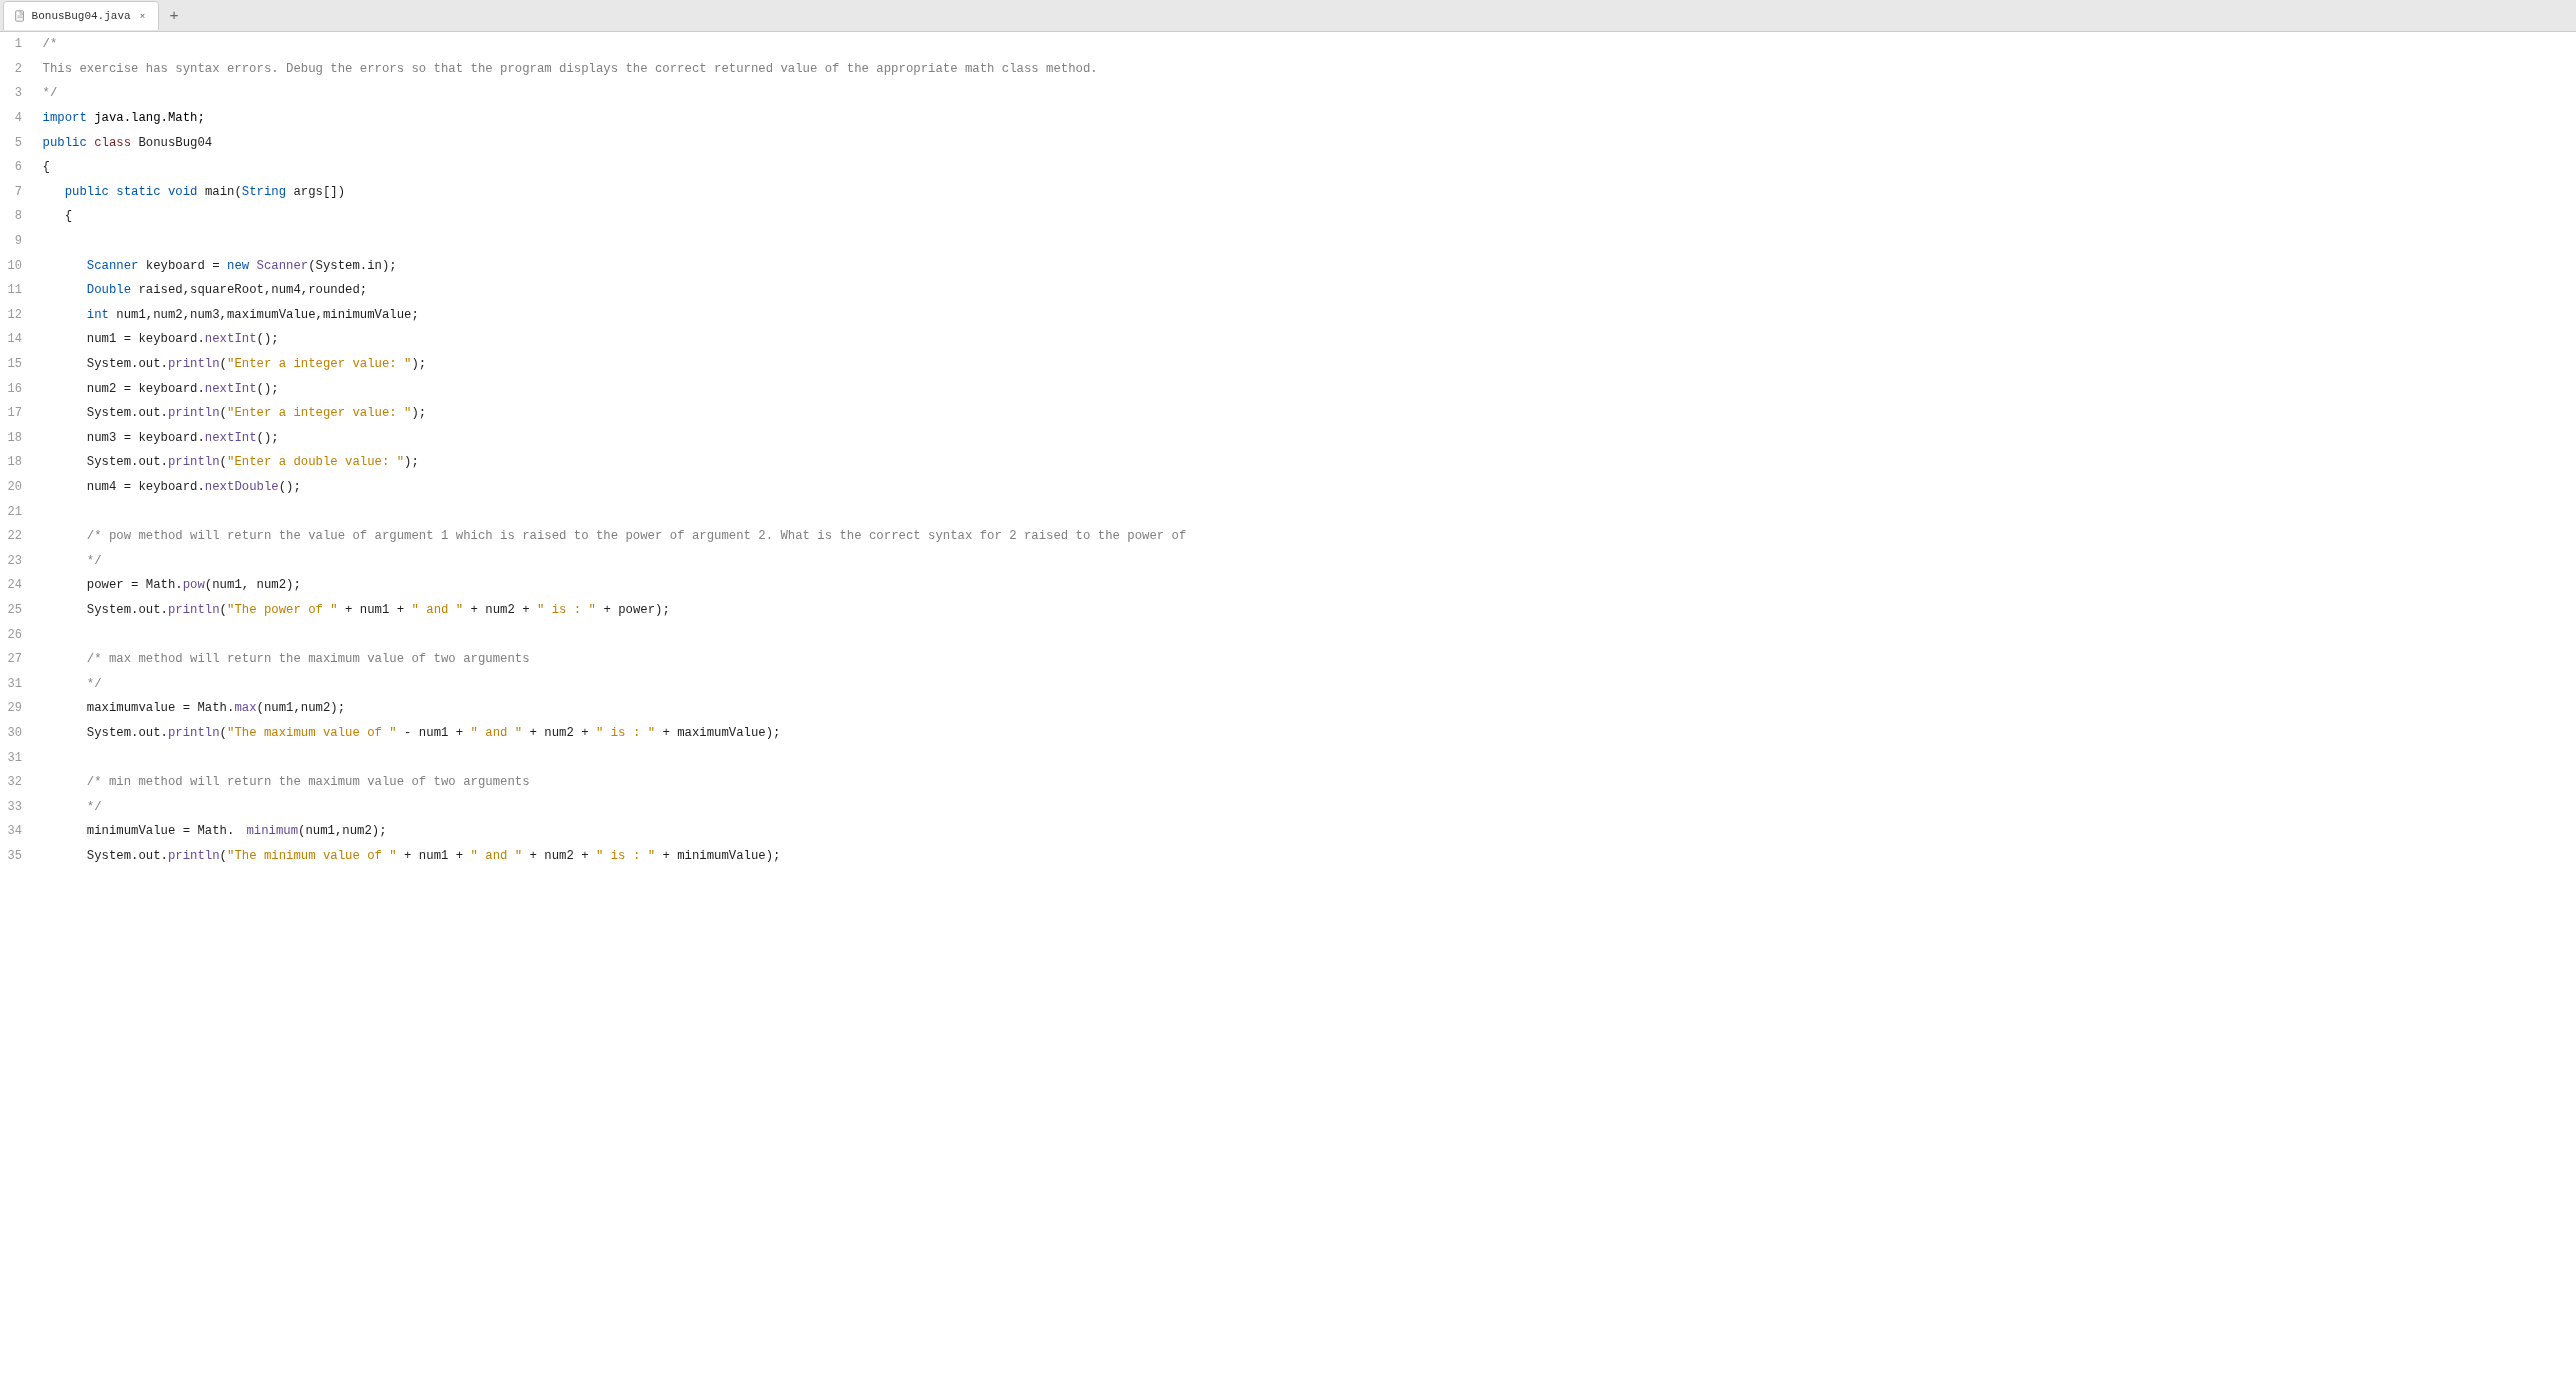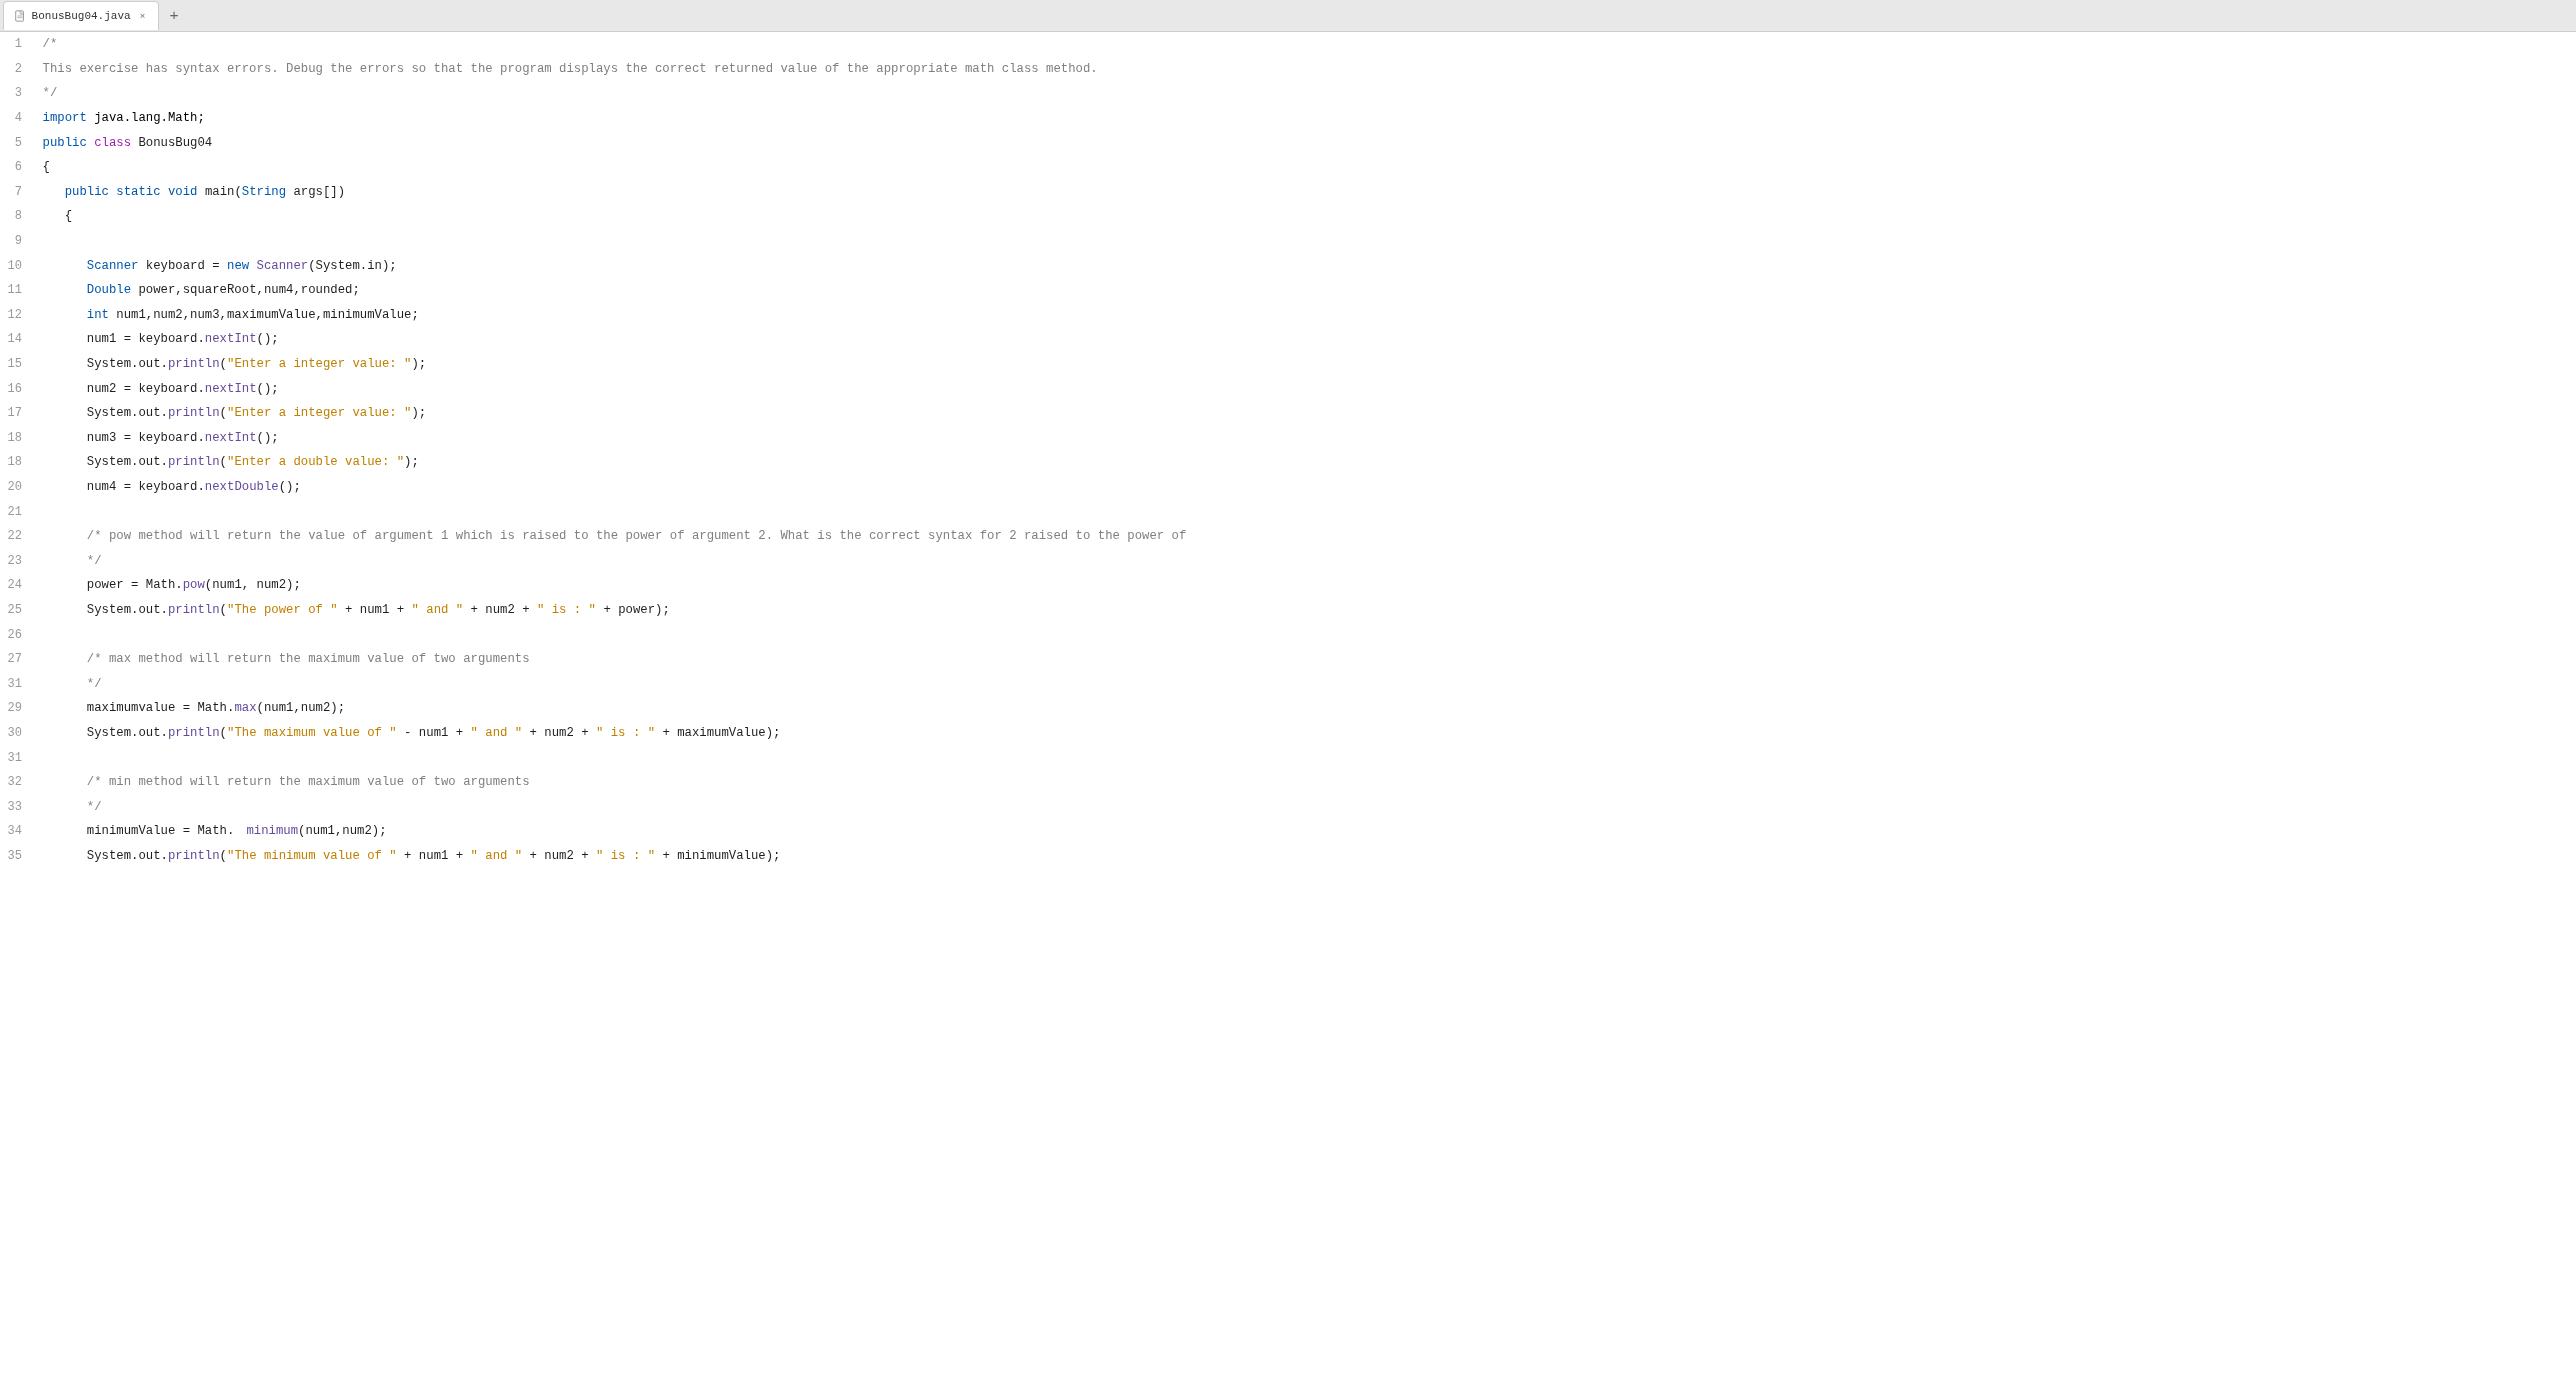--- a/index.html
+++ b/index.html
@@ -160,21 +160,21 @@
           <tr>
             <td class="line-number">3</td>
             <td class="code-line"><span style="color: rgb(128, 128, 128);">*/</span></td>
           </tr>
           <tr>
             <td class="line-number">4</td>
             <td class="code-line"><span style="color: rgb(0, 87, 174);">import</span><span style="color: #000000;"> java.lang.Math;</span></td>
           </tr>
           <tr>
             <td class="line-number">5</td>
-            <td class="code-line"><span style="color: rgb(0, 87, 174);">public</span><span style="color: rgb(31, 31, 31);"> </span><span style="color: #a21caf;">class</span><span style="color: rgb(31, 31, 31);"> BonusBug04</span></td>
+            <td class="code-line"><span style="color: rgb(0, 87, 174);">public</span><span style="color: rgb(31, 31, 31);"> </span><span style="color: #7f1d1d;">class</span><span style="color: rgb(31, 31, 31);"> BonusBug04</span></td>
           </tr>
           <tr>
             <td class="line-number">6</td>
             <td class="code-line"><span style="color: rgb(31, 31, 31);">{</span></td>
           </tr>
           <tr>
             <td class="line-number">7</td>
             <td class="code-line"><span style="color: rgb(31, 31, 31);">   </span><span style="color: rgb(0, 87, 174);">public</span><span style="color: rgb(31, 31, 31);"> </span><span style="color: rgb(0, 87, 174);">static</span><span style="color: rgb(31, 31, 31);"> </span><span style="color: rgb(0, 87, 174);">void</span><span style="color: rgb(31, 31, 31);"> main(</span><span style="color: rgb(0, 87, 174);">String</span><span style="color: rgb(31, 31, 31);"> args[])</span></td>
           </tr>
           <tr>
@@ -184,21 +184,21 @@
           <tr>
             <td class="line-number">9</td>
             <td class="code-line">&nbsp;</td>
           </tr>
           <tr>
             <td class="line-number">10</td>
             <td class="code-line"><span style="color: rgb(31, 31, 31);">      </span><span style="color: rgb(0, 87, 174);">Scanner</span><span style="color: rgb(31, 31, 31);"> keyboard = </span><span style="color: rgb(0, 87, 174);">new</span><span style="color: rgb(31, 31, 31);"> </span><span style="color: rgb(100, 74, 155);">Scanner</span><span style="color: rgb(31, 31, 31);">(System.in);</span></td>
           </tr>
           <tr>
             <td class="line-number">11</td>
-            <td class="code-line"><span style="color: rgb(31, 31, 31);">      </span><span style="color: rgb(0, 87, 174);">Double</span><span style="color: rgb(31, 31, 31);"> power,squareRoot,num4,rounded;</span></td>
+            <td class="code-line"><span style="color: rgb(31, 31, 31);">      </span><span style="color: rgb(0, 87, 174);">Double</span><span style="color: rgb(31, 31, 31);"> raised,squareRoot,num4,rounded;</span></td>
           </tr>
           <tr>
             <td class="line-number">12</td>
             <td class="code-line"><span style="color: rgb(31, 31, 31);">      </span><span style="color: rgb(0, 87, 174);">int</span><span style="color: rgb(31, 31, 31);"> num1,num2,num3,maximumValue,minimumValue;</span></td>
           </tr>
           <tr>
             <td class="line-number">14</td>
             <td class="code-line"><span style="color: rgb(31, 31, 31);">      num1 = keyboard.</span><span style="color: rgb(100, 74, 155);">nextInt</span><span style="color: rgb(31, 31, 31);">();</span></td>
           </tr>
           <tr>

